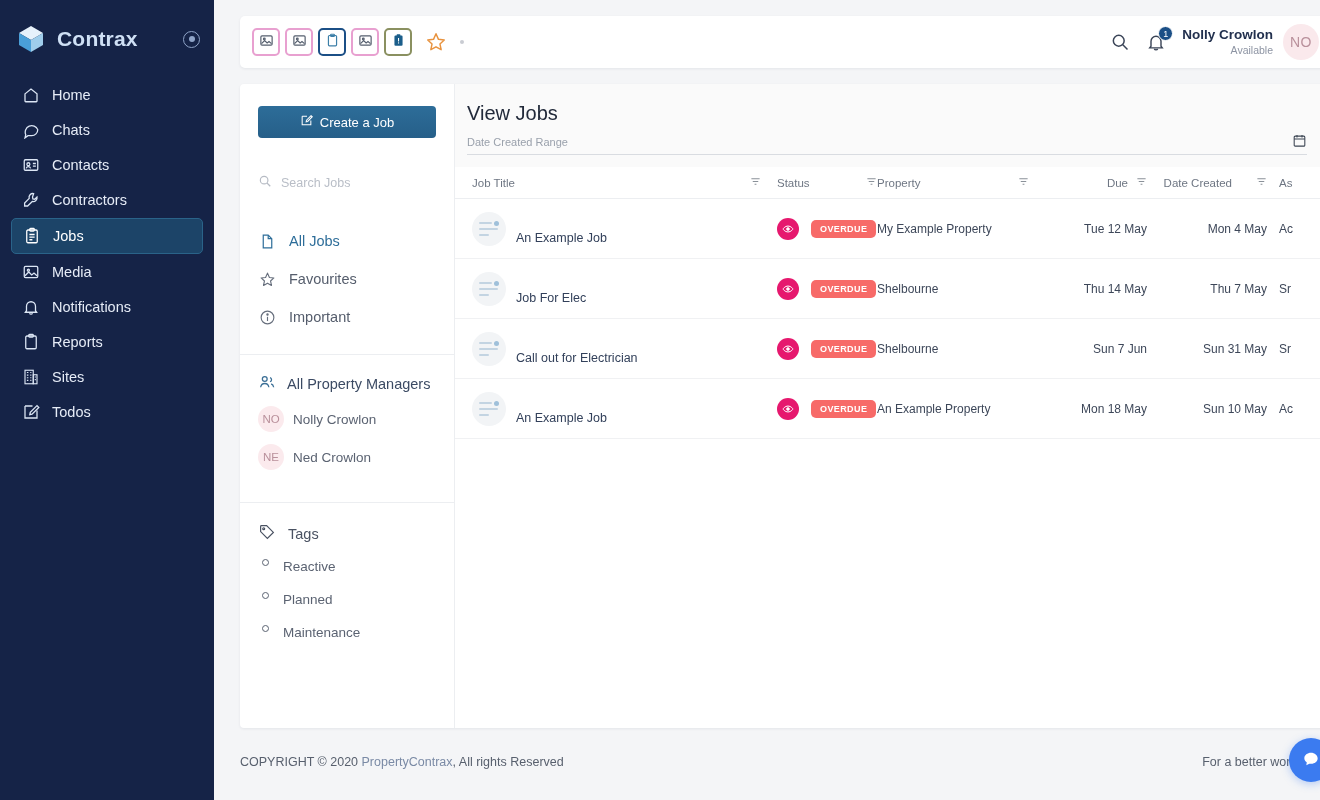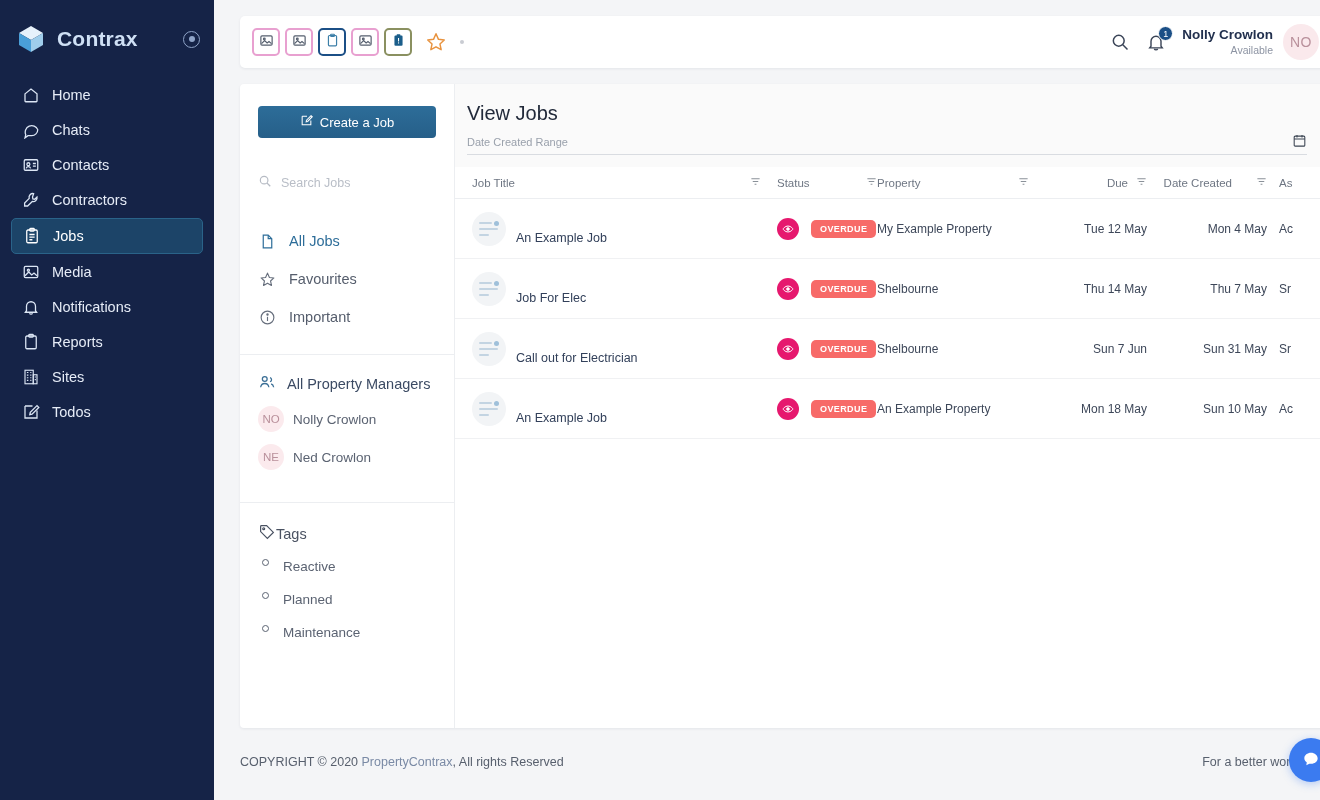--- a/index.html
+++ b/index.html
@@ -164,21 +164,21 @@
     display: flex; align-items: center; gap: 9px;
     padding: 6px 18px; cursor: pointer; font-size: 13.5px; color: #5b6372;
   }
   .avatar-sm {
     width: 26px; height: 26px; border-radius: 50%;
     background: #fbeaed; color: #b9909b;
     display: flex; align-items: center; justify-content: center;
     font-size: 11.5px; flex: 0 0 26px;
   }
   .tag-head {
-    display: flex; align-items: center; 
+    display: flex; align-items: center; gap: 12px;
     padding: 20px 18px 6px 18px; font-size: 14.5px; color: #4a5262; cursor: pointer;
   }
   .tag-item {
     display: flex; align-items: flex-start; gap: 14px;
     padding: 9px 18px 9px 22px; font-size: 13.5px; color: #5b6372; cursor: pointer;
   }
   .tag-dot {
     width: 7px; height: 7px; border-radius: 50%;
     border: 1.4px solid #5b6372; flex: 0 0 7px;
   }

